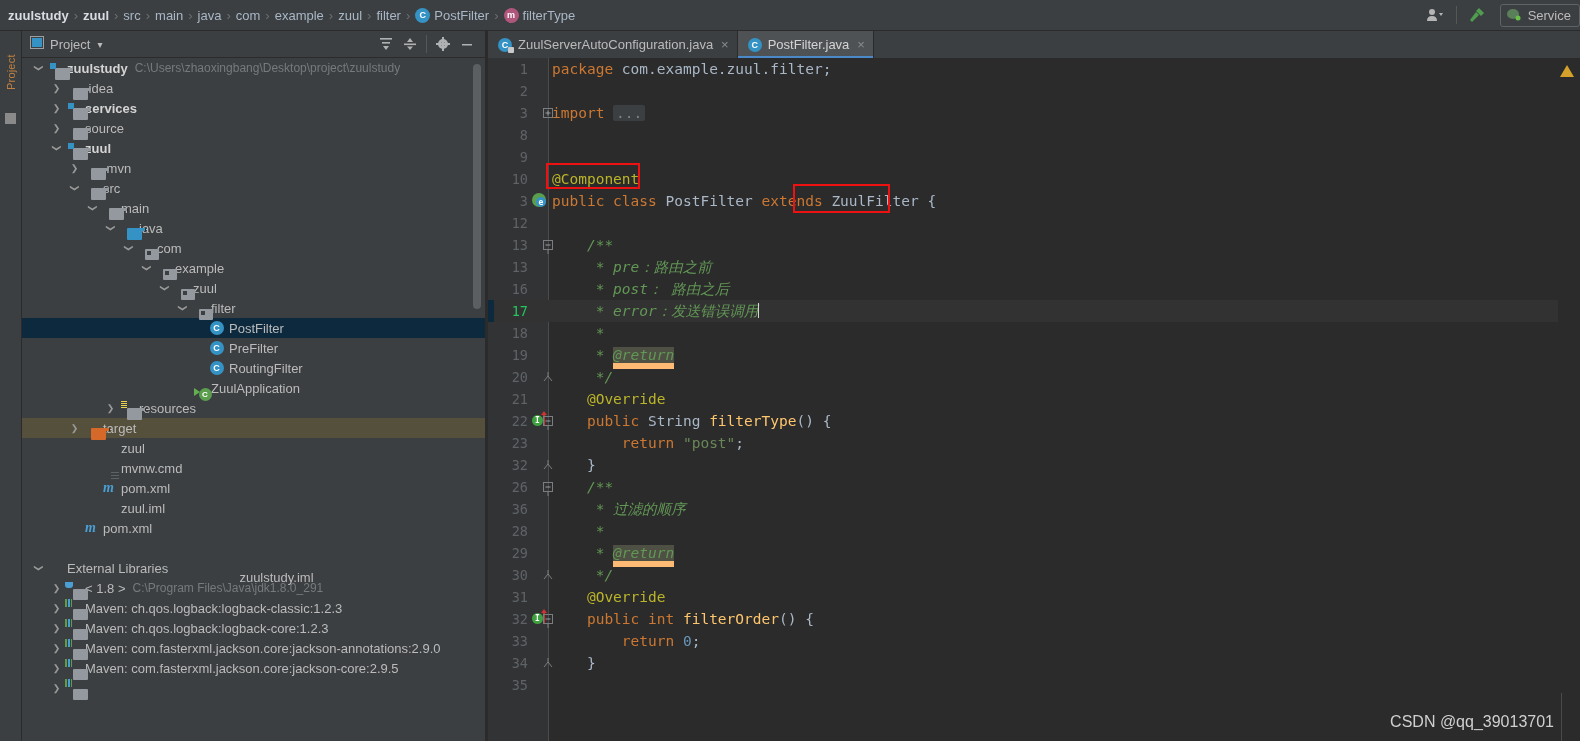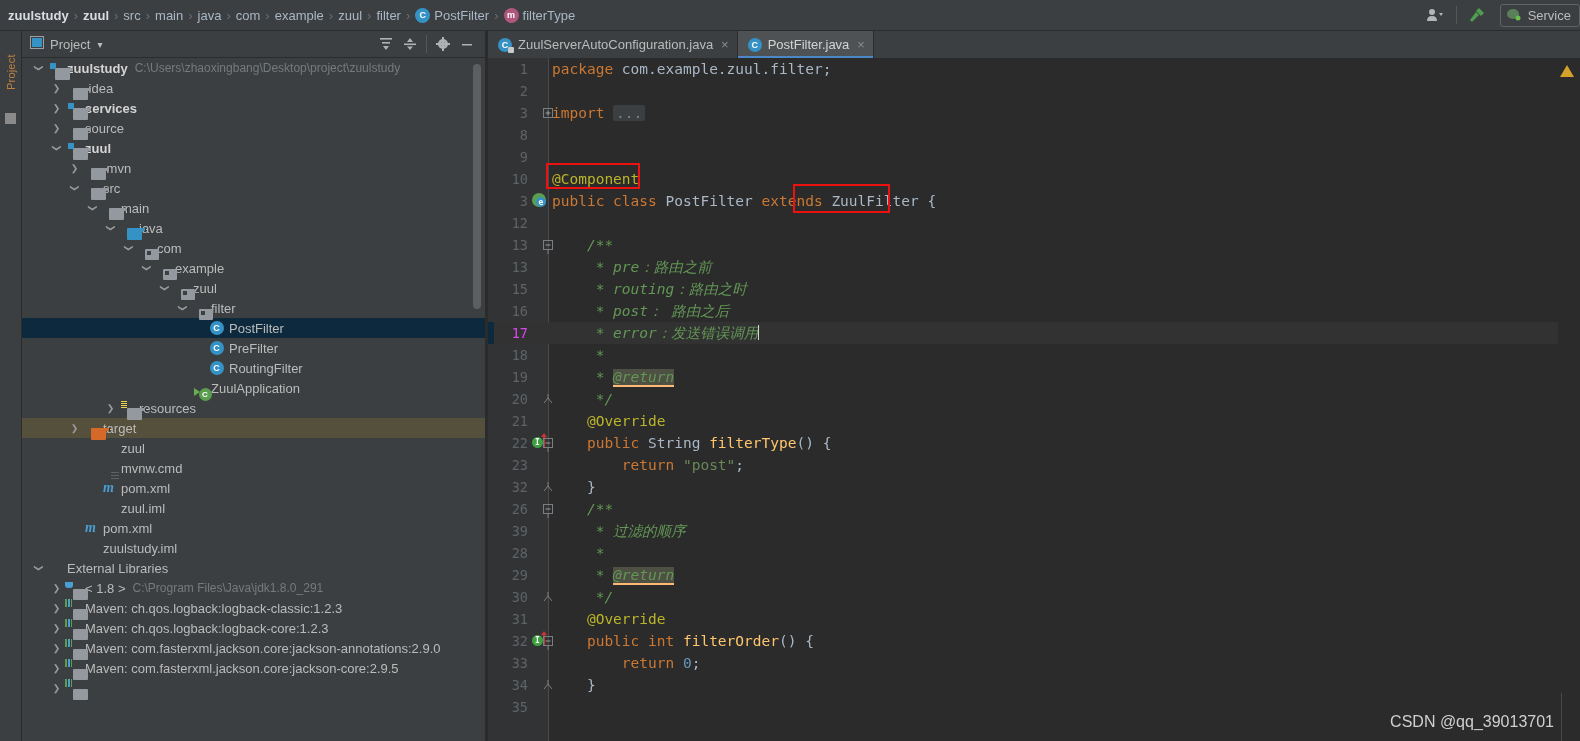--- a/index.html
+++ b/index.html
@@ -177,37 +177,37 @@
   .tabx { color: #8a8d8f; font-size: 13px; margin-left: 2px; }
 
   #code-wrap { position: absolute; top: 27px; left: 0; width: 1092px; height: 683px; background: #2b2b2b; }
   .cline { position: relative; height: 22px; font-family: "DejaVu Sans Mono", monospace; font-size: 14.5px; }
   .cline.caret { background: #323232; }
   .lnum {
     position: absolute; left: 0; width: 40px; text-align: right;
     color: #606366; font-size: 13.5px; line-height: 22px;
     font-family: "DejaVu Sans Mono", monospace;
   }
-  .cline.caret .lnum { color: #d946ef; }
+  .cline.caret .lnum { color: #22c55e; }
   .gutter-ico { position: absolute; left: 44px; top: 3px; width: 18px; height: 16px; }
   .fold { position: absolute; left: 55px; top: 6px; width: 10px; height: 10px; color: #7b7e80; font-size: 10px; line-height: 10px; }
   .ctext { position: absolute; left: 64px; line-height: 22px; white-space: pre; color: #a9b7c6; }
   #gutter-line { position: absolute; top: 0; left: 60px; width: 1px; height: 683px; background: #4b4b4b; }
   #gutter-bg { position: absolute; top: 0; left: 0; width: 60px; height: 683px; background: #313335; }
   #caret-gutter { position: absolute; left: 0; top: 0; width: 6px; height: 22px; background: #0d293e; }
 
   .k  { color: #cc7832; }         
   .s  { color: #6a8759; }         
   .n  { color: #6897bb; }         
   .an { color: #bbb529; }         
   .cm { color: #629755; font-style: italic; }  
   .ty { color: #a9b7c6; }
   .mn { color: #ffc66d; }         
   .fold-ph { background: #3c3f41; color: #808080; padding: 0 3px; border-radius: 2px; }
-  .tagret { background: #4e5043; color: #629755; border-bottom: 2px solid #fdba74; font-style: italic; }
+  .tagret { background: #4e5043; color: #629755; border-bottom: 6px solid #fdba74; font-style: italic; }
   .caretbar { display:inline-block; width:1px; height:15px; background:#d4d4d4; vertical-align:-2px; }
 
   
   .redbox { position: absolute; border: 2px solid #ee1111; pointer-events: none; }
 
   
   .gclass { position: relative; width: 16px; height: 16px; }
   .gclass .g { position:absolute; left:0; top:0; width:14px; height:14px; border-radius:50%; background:#5a9e4e; }
   .gclass .b { position:absolute; left:4px; top:4px; width:10px; height:10px; border-radius:50%; background:#3592c4;
       color:#fff; font-size:8px; font-weight:bold; display:flex; align-items:center; justify-content:center; }
@@ -524,21 +524,21 @@
         </span>
         <span class="lbl">zuul.iml</span>
       </div>
       <div class="row" style="padding-left: 46px;">
         <span class="arrow"></span>
         <span class="ico">
           <span><span class="mico">m</span></span>
         </span>
         <span class="lbl">pom.xml</span>
       </div>
-      <div class="row" style="padding-left: 46px;">
+      <div class="row" style="padding-left: 46px; flex-direction: column;">
         <span class="arrow"></span>
         <span class="ico">
           <span><span class="fileico"><span class="blk"></span></span></span>
         </span>
         <span class="lbl">zuulstudy.iml</span>
       </div>
       <div class="row" style="padding-left: 10px;">
         <span class="arrow" style="transform: rotate(90deg);">❯</span>
         <span class="ico">
           <span><span class="libico"></span></span>
@@ -654,24 +654,20 @@
               <rect x="2.5" y="4.5" width="5" height="1" fill="#9aa0a6"></rect>
               <rect x="4.5" y="9.5" width="1" height="5" fill="#7b7e80"></rect>
             </svg></div>
           <div class="ctext"><span class="cm">    /**</span></div>
         </div>
         <div class="cline">
           <div class="lnum">13</div>
           <div class="ctext"><span class="cm">     * pre：路由之前</span></div>
         </div>
         <div class="cline">
-          <div class="lnum">15</div>
-          <div class="ctext"><span class="cm">     * routing：路由之时</span></div>
-        </div>
-        <div class="cline">
           <div class="lnum">16</div>
           <div class="ctext"><span class="cm">     * post： 路由之后</span></div>
         </div>
         <div class="cline caret">
           <div id="caret-gutter"></div>
           <div class="lnum">17</div>
           <div class="ctext"><span class="cm">     * error：发送错误调用</span><span class="caretbar"></span></div>
         </div>
         <div class="cline">
           <div class="lnum">18</div>
@@ -718,21 +714,21 @@
         <div class="cline">
           <div class="lnum">26</div>
           <div class="fold"><svg width="10" height="14">
               <rect x="0.5" y="0.5" width="9" height="9" fill="none" stroke="#7b7e80"></rect>
               <rect x="2.5" y="4.5" width="5" height="1" fill="#9aa0a6"></rect>
               <rect x="4.5" y="9.5" width="1" height="5" fill="#7b7e80"></rect>
             </svg></div>
           <div class="ctext"><span class="cm">    /**</span></div>
         </div>
         <div class="cline">
-          <div class="lnum">39</div>
+          <div class="lnum">36</div>
           <div class="ctext"><span class="cm">     * 过滤的顺序</span></div>
         </div>
         <div class="cline">
           <div class="lnum">28</div>
           <div class="ctext"><span class="cm">     *</span></div>
         </div>
         <div class="cline">
           <div class="lnum">29</div>
           <div class="ctext"><span class="cm">     * </span><span class="tagret">@return</span></div>
         </div>

